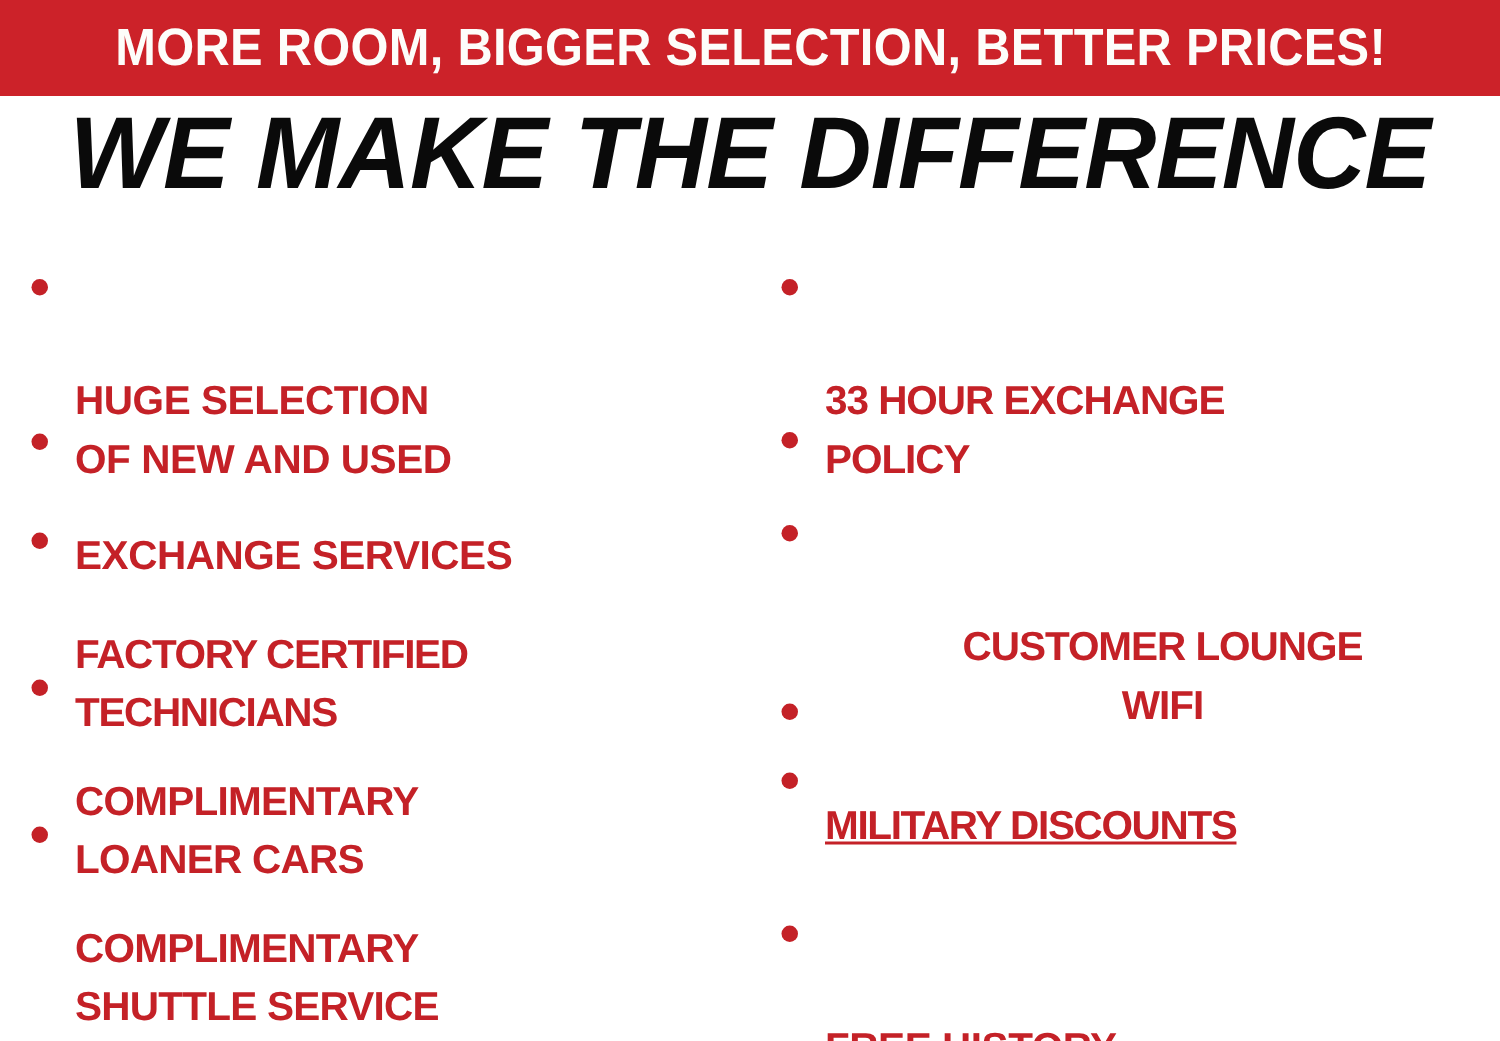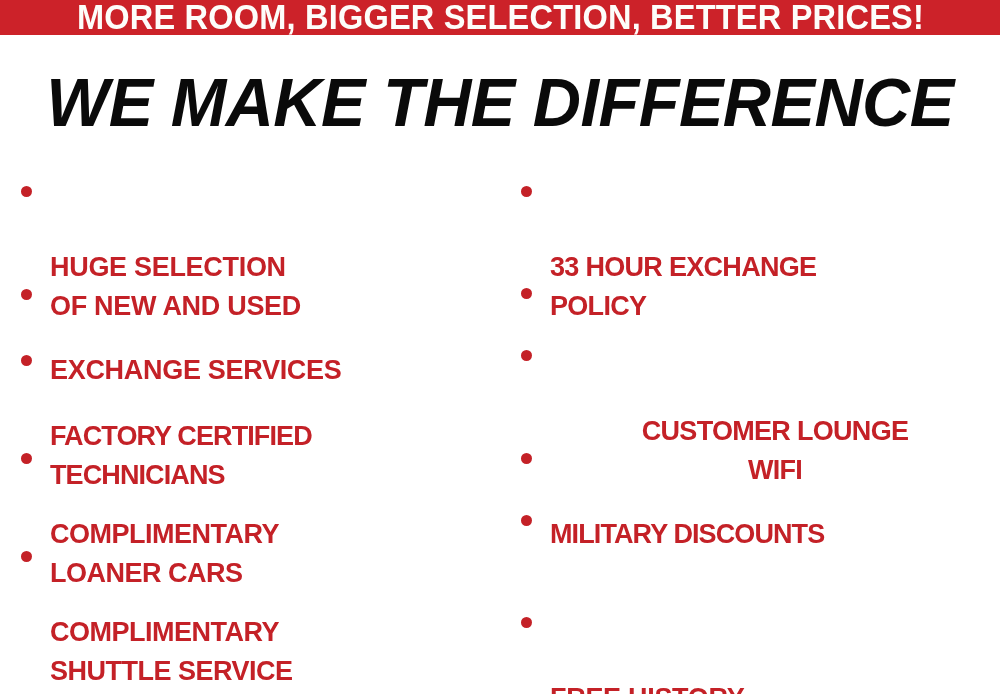--- a/index.html
+++ b/index.html
@@ -14,21 +14,21 @@
     overflow: hidden;
     position: relative;
   }
 
   
   #top-banner {
     position: absolute;
     left: 0;
     top: 0;
     width: 1000px;
-    height: 35px;
+    height: 64px;
     background: #cc2229;
     display: flex;
     align-items: center;
     justify-content: center;
     overflow: hidden;
   }
   #top-banner-text {
     color: #fdfdfa;
     font-family: "Liberation Sans Narrow", "Liberation Sans", sans-serif;
     font-weight: bold;
@@ -110,21 +110,21 @@
   #li-0 { top: 10px;  }
   #li-1 { top: 113px; }
   #li-2 { top: 179px; }
   #li-3 { top: 277px; }
   #li-4 { top: 375px; }
 
   
   #ri-0 { top: 10px;  }
   #ri-1 { top: 112px; }
   #ri-2 { top: 174px; text-align: center; }
-  #ri-3 { top: 277px; }
+  #ri-3 { top: 293px; text-decoration: underline; }
   #ri-4 { top: 339px; }
   #ri-5 { top: 441px; }
 
   
   #ri-3 .txt { letter-spacing: -0.9px; }
   #li-2 .txt { letter-spacing: -0.9px; }
   #ri-2 .txt { letter-spacing: -0.7px; }
   #li-3 .txt { letter-spacing: -0.5px; }
   #li-4 .txt { letter-spacing: -0.5px; }
   #ri-0 .txt { letter-spacing: -0.7px; }

